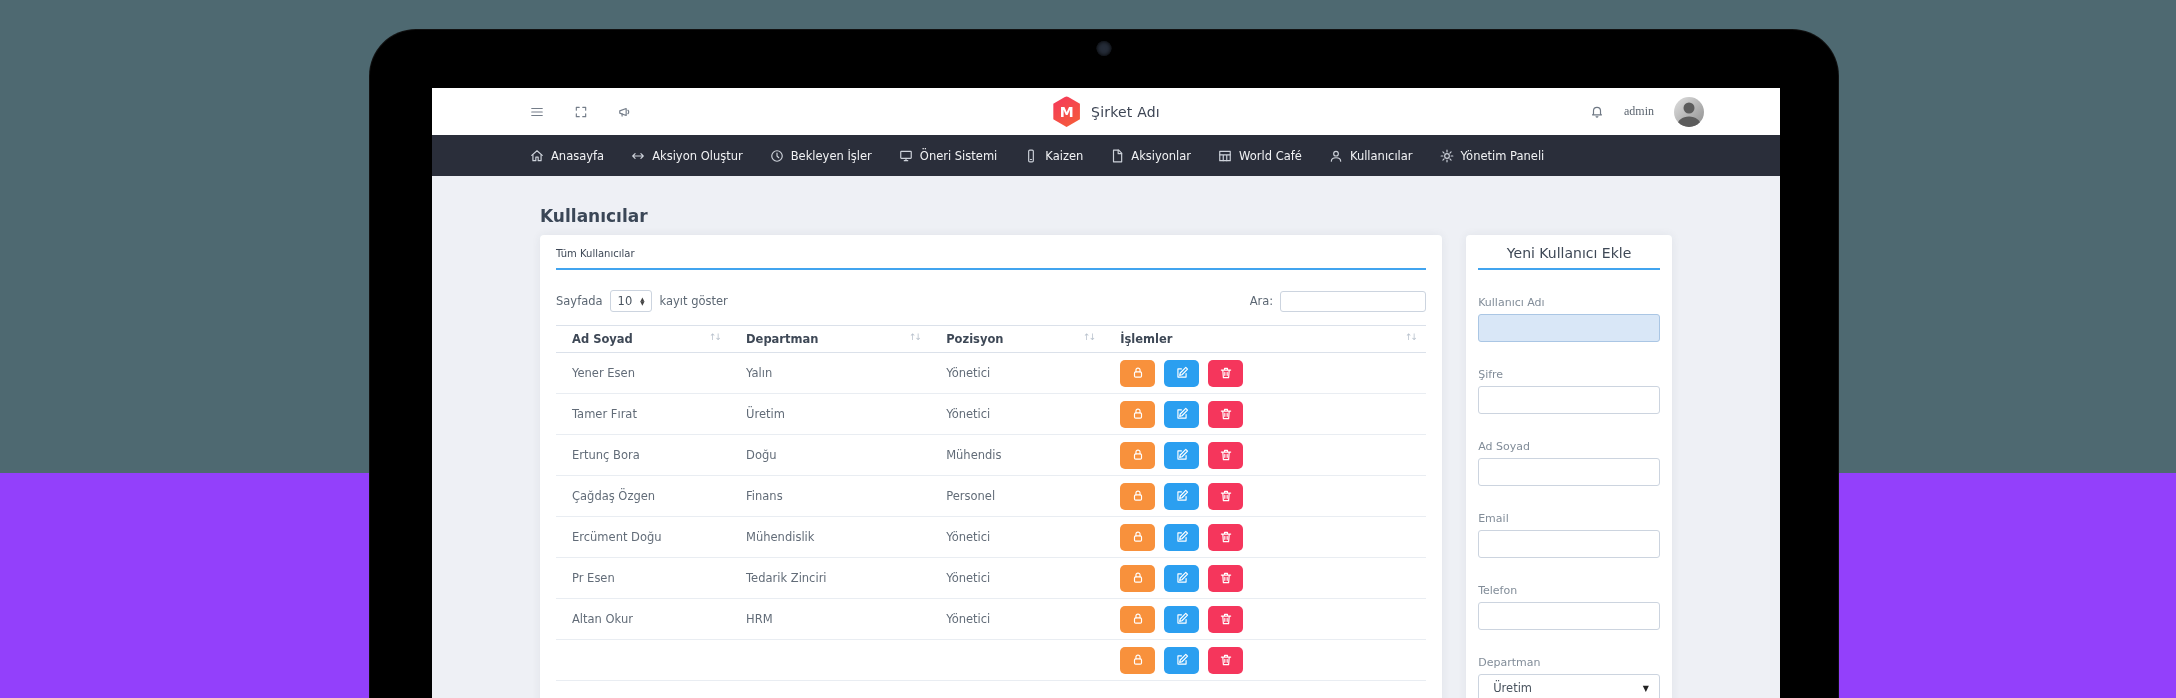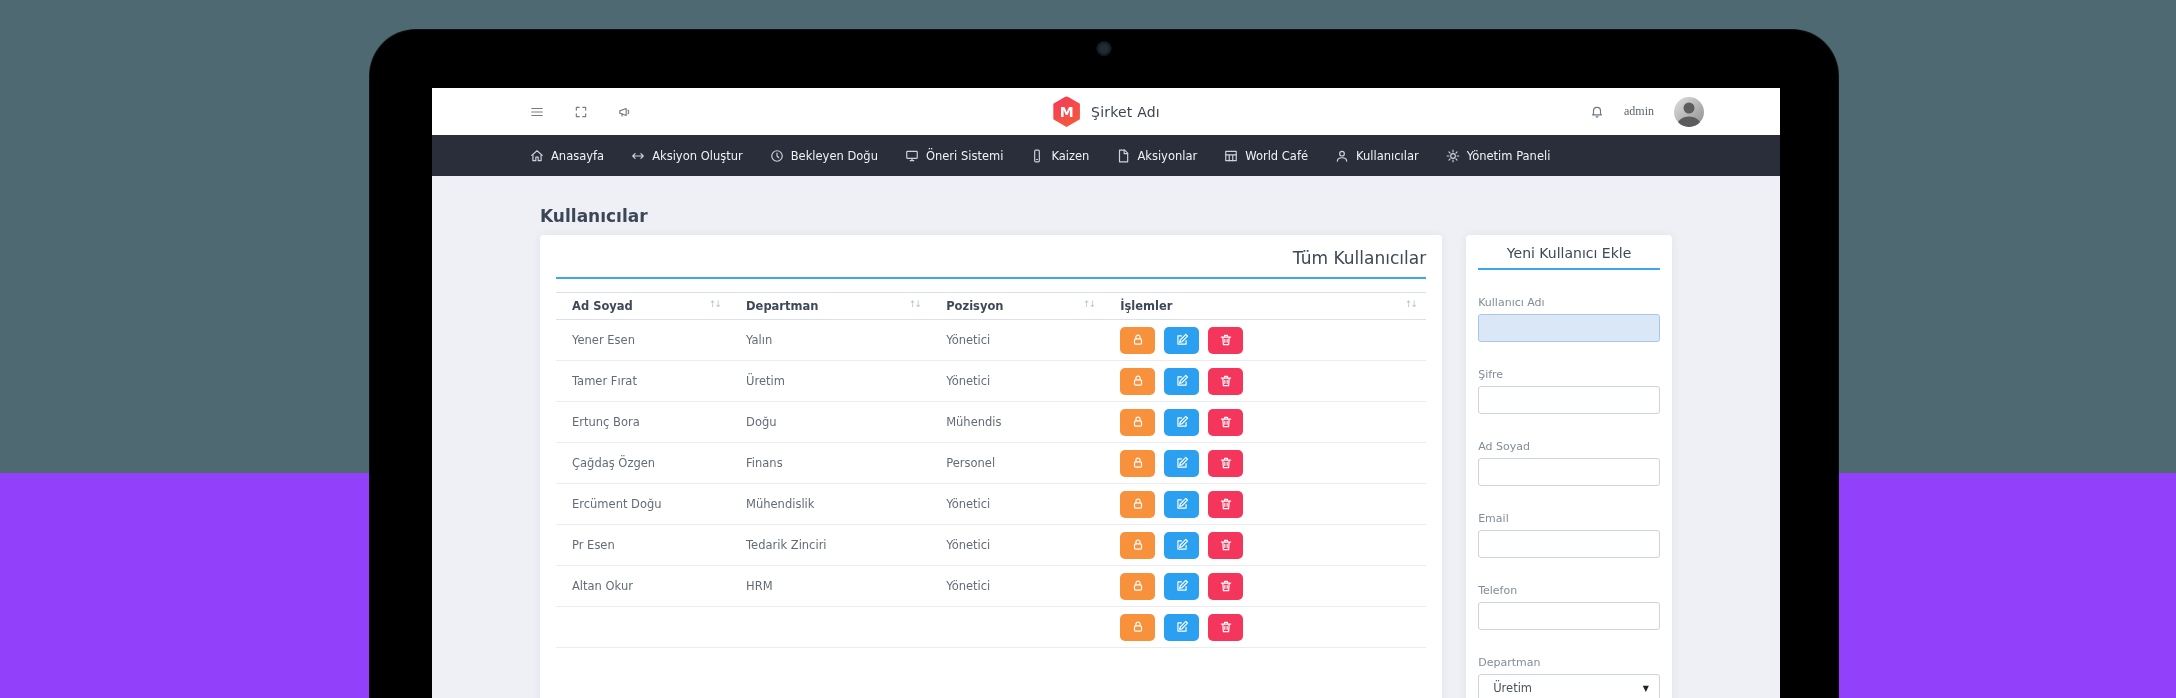--- a/index.html
+++ b/index.html
@@ -47,21 +47,21 @@
   
   .content { padding:30px 108px 0; }
   .page-title { margin:0 0 9px; font-size:17px; font-weight:700; color:#3b4757; }
   .breadcrumb { font-size:11px; color:#9aa3ae; margin-bottom:16px; }
   .bc-home { color:#86cdf4; cursor:pointer; }
   .bc-sep { margin:0 6px; color:#aab2bc; }
   .cards { display:flex; gap:24px; align-items:flex-start; }
   .card { background:#fff; border-radius:4px; box-shadow:0 0 10px rgba(40,50,70,.07); }
   
   .main-card { width:903px; padding:13px 16px 40px; min-height:560px; }
-  .card-title { text-align:right; font-size:17px; color:#3e4856; padding-bottom:9px;
+  .card-title { text-align:left; font-size:10px; color:#3e4856; padding-bottom:9px;
                 border-bottom:2px solid #41a4ef; }
   .table-controls { display:flex; align-items:center; margin-top:20px;
                     font-size:11.5px; color:#5d6874; }
   .len-select { display:inline-flex; align-items:center; gap:8px; border:1px solid #ccd4df;
                 border-radius:3px; padding:3px 7px; margin:0 7px; cursor:pointer; color:#4a545f; }
   .len-arrows { display:flex; flex-direction:column; font-size:5.5px; line-height:4px; color:#444; }
   .search-wrap { margin-left:auto; display:flex; align-items:center; gap:7px; }
   .search-wrap input { width:146px; height:21px; border:1px solid #ccd4df; border-radius:3px;
                        outline:none; padding:0 6px; font-size:11px; }
   table { width:100%; border-collapse:collapse; margin-top:13px; }
@@ -159,21 +159,21 @@
           </span>
           <span>Aksiyon Oluştur</span>
         </span>
         <span class="nav-item">
           <span class="icn">
             <svg width="14" height="14" viewBox="0 0 24 24" fill="none" stroke="currentColor" stroke-width="2" stroke-linecap="round" stroke-linejoin="round">
               <circle cx="12" cy="12" r="9"></circle>
               <path d="M12 7v5l3 3"></path>
             </svg>
           </span>
-          <span>Bekleyen Doğu</span>
+          <span>Bekleyen İşler</span>
         </span>
         <span class="nav-item">
           <span class="icn">
             <svg width="14" height="14" viewBox="0 0 24 24" fill="none" stroke="currentColor" stroke-width="2" stroke-linecap="round" stroke-linejoin="round">
               <rect x="3" y="4" width="18" height="12" rx="1"></rect>
               <path d="M9 20h6M12 16v4"></path>
             </svg>
           </span>
           <span>Öneri Sistemi</span>
         </span>
@@ -225,20 +225,35 @@
       </nav>
 
     <div class="content">
       <h1 class="page-title">Kullanıcılar</h1>
 
       <div class="cards">
 
         <div class="card main-card">
           <div class="card-title">Tüm Kullanıcılar</div>
 
+          <div class="table-controls">
+            <span>Sayfada</span>
+            <span class="len-select">
+              <span>10</span>
+              <span class="len-arrows">
+                  <span>▲</span>
+                  <span>▼</span>
+                </span>
+            </span>
+            <span>kayıt göster</span>
+            <span class="search-wrap">
+              <span>Ara:</span>
+              <input type="text" value="" style="">
+            </span>
+          </div>
 
           <table>
             <thead>
                 <tr id="users-thead-row">
                   <th class="col-name"><span>Ad Soyad</span><span class="sort">↑↓</span></th>
                   <th class="col-dept"><span>Departman</span><span class="sort">↑↓</span></th>
                   <th class="col-pos"><span>Pozisyon</span><span class="sort">↑↓</span></th>
                   <th class="col-act"><span>İşlemler</span><span class="sort">↑↓</span></th>
                 </tr>
               </thead>

